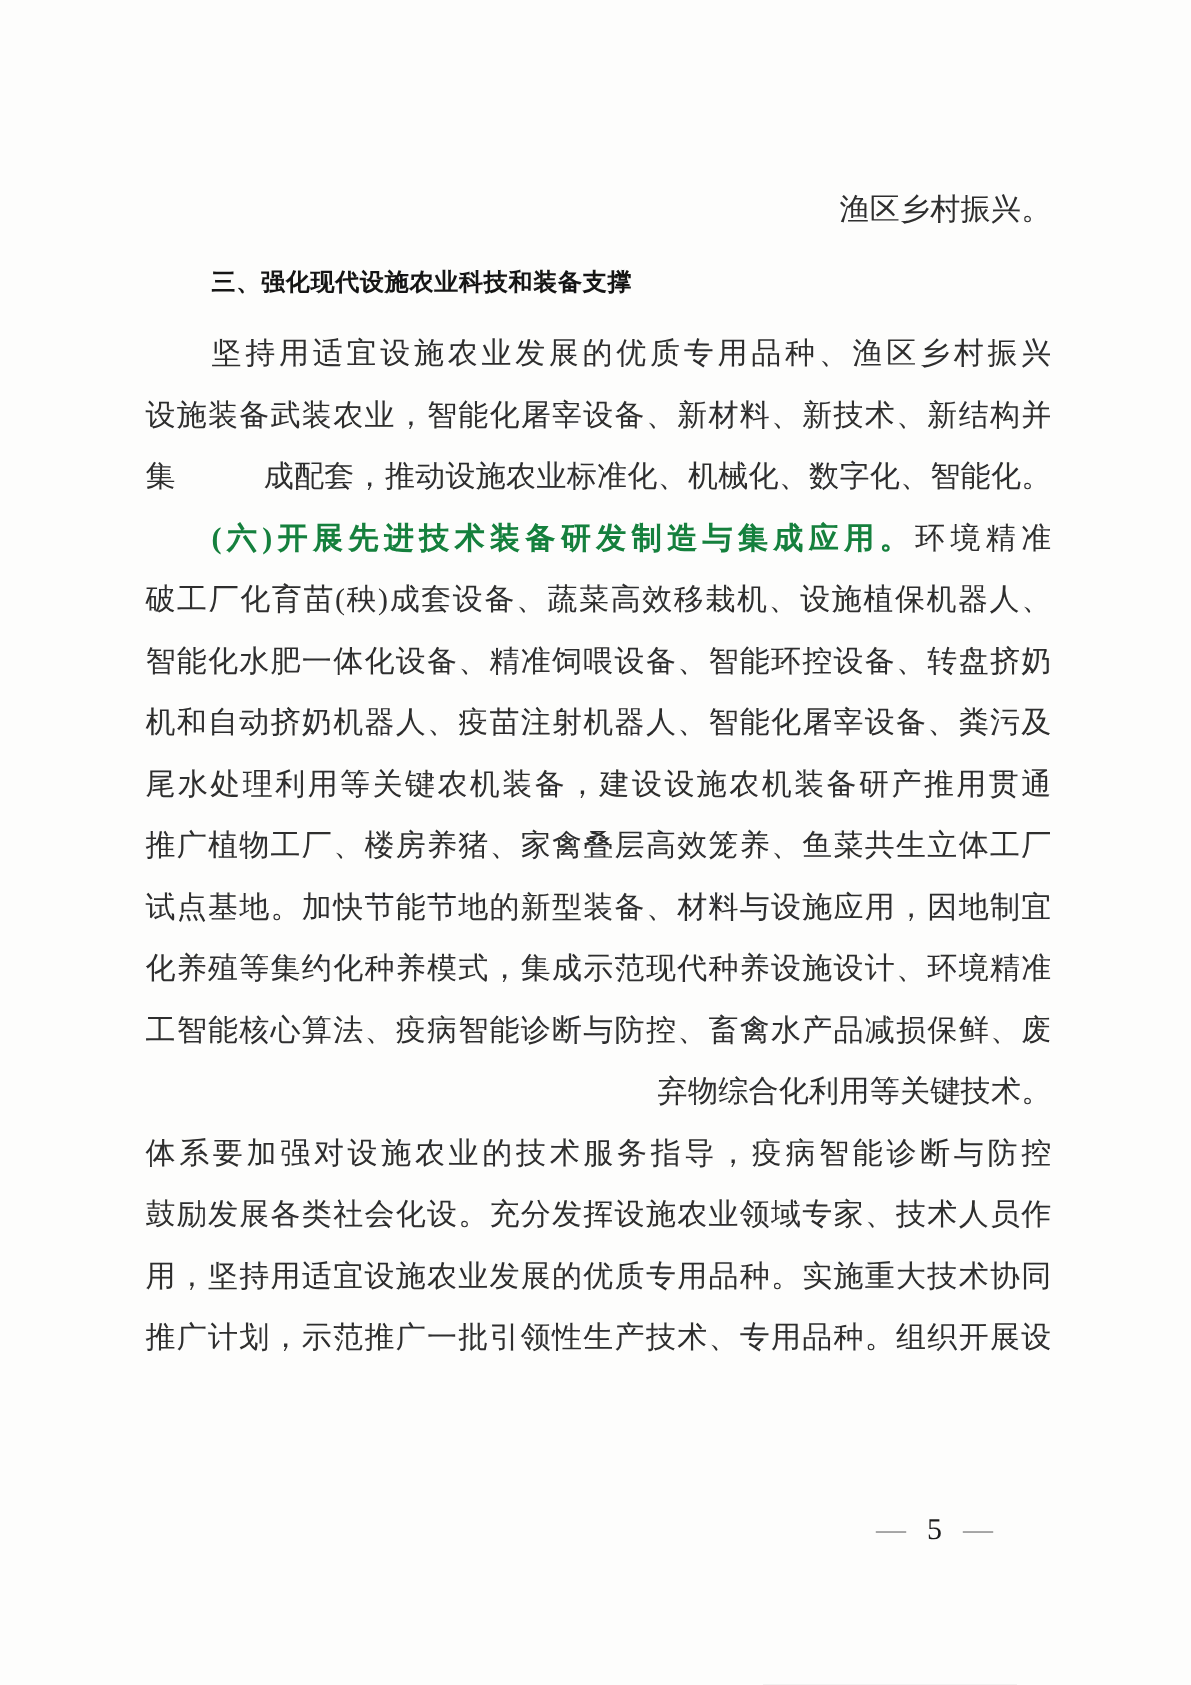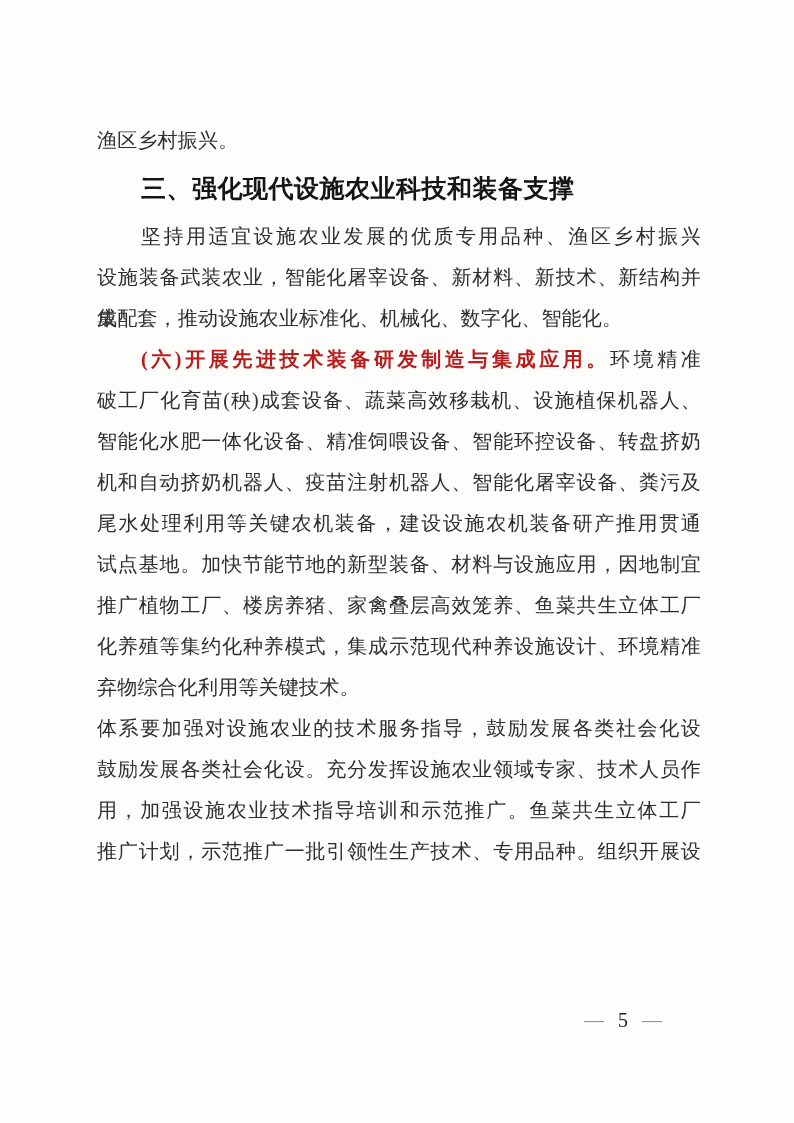--- a/index.html
+++ b/index.html
@@ -33,34 +33,34 @@
 
   
   .line.just {
     white-space: normal;
     text-align: justify;
     text-align-last: justify;
     text-justify: inter-character;
   }
 
   
-  .line.end { text-align: left; }
+  .line.end { text-align: right; }
 
   
   .line.ind { text-indent: 44px; }
 
   .lead {
     font-weight: bold;
-    color: #b91c1c;
+    color: #15803d;
   }
 
   .heading {
     font-family: "Liberation Sans", "DejaVu Sans", sans-serif;
     font-weight: bold;
-    font-size: 25px;
+    font-size: 16px;
     letter-spacing: 0.5px;
     line-height: 55px;
     height: 55px;
     color: #151515;
     padding-left: 44px;
     white-space: nowrap;
   }
 
   .footer {
     position: absolute;
@@ -93,27 +93,28 @@
 
     <div class="line ind just">坚持用适宜设施农业发展的优质专用品种、渔区乡村振兴</div>
     <div class="line just">设施装备武装农业，智能化屠宰设备、新材料、新技术、新结构并集</div>
     <div class="line end">成配套，推动设施农业标准化、机械化、数字化、智能化。</div>
 
     <div class="line ind just"><span class="lead">(六)开展先进技术装备研发制造与集成应用。</span><span>环境精准</span></div>
     <div class="line just">破工厂化育苗(秧)成套设备、蔬菜高效移栽机、设施植保机器人、</div>
     <div class="line just">智能化水肥一体化设备、精准饲喂设备、智能环控设备、转盘挤奶</div>
     <div class="line just">机和自动挤奶机器人、疫苗注射机器人、智能化屠宰设备、粪污及</div>
     <div class="line just">尾水处理利用等关键农机装备，建设设施农机装备研产推用贯通</div>
+    <div class="line just">推广植物工厂、楼房养猪、家禽叠层高效笼养、鱼菜共生立体工厂</div>
     <div class="line just">试点基地。加快节能节地的新型装备、材料与设施应用，因地制宜</div>
-    <div class="line just">推广植物工厂、楼房养猪、家禽叠层高效笼养、鱼菜共生立体工厂</div>
     <div class="line just">化养殖等集约化种养模式，集成示范现代种养设施设计、环境精准</div>
+    <div class="line just">工智能核心算法、疫病智能诊断与防控、畜禽水产品减损保鲜、废</div>
     <div class="line end">弃物综合化利用等关键技术。</div>
 
-    <div class="line just">体系要加强对设施农业的技术服务指导，鼓励发展各类社会化设</div>
+    <div class="line just">体系要加强对设施农业的技术服务指导，疫病智能诊断与防控</div>
     <div class="line just">鼓励发展各类社会化设。充分发挥设施农业领域专家、技术人员作</div>
-    <div class="line just">用，加强设施农业技术指导培训和示范推广。鱼菜共生立体工厂</div>
+    <div class="line just">用，坚持用适宜设施农业发展的优质专用品种。实施重大技术协同</div>
     <div class="line just">推广计划，示范推广一批引领性生产技术、专用品种。组织开展设</div>
   </div>
 
   <div class="footer">
     <span class="dash">—</span><span class="num">5</span><span class="dash">—</span>
   </div>
 </div>
 
 </body></html>

